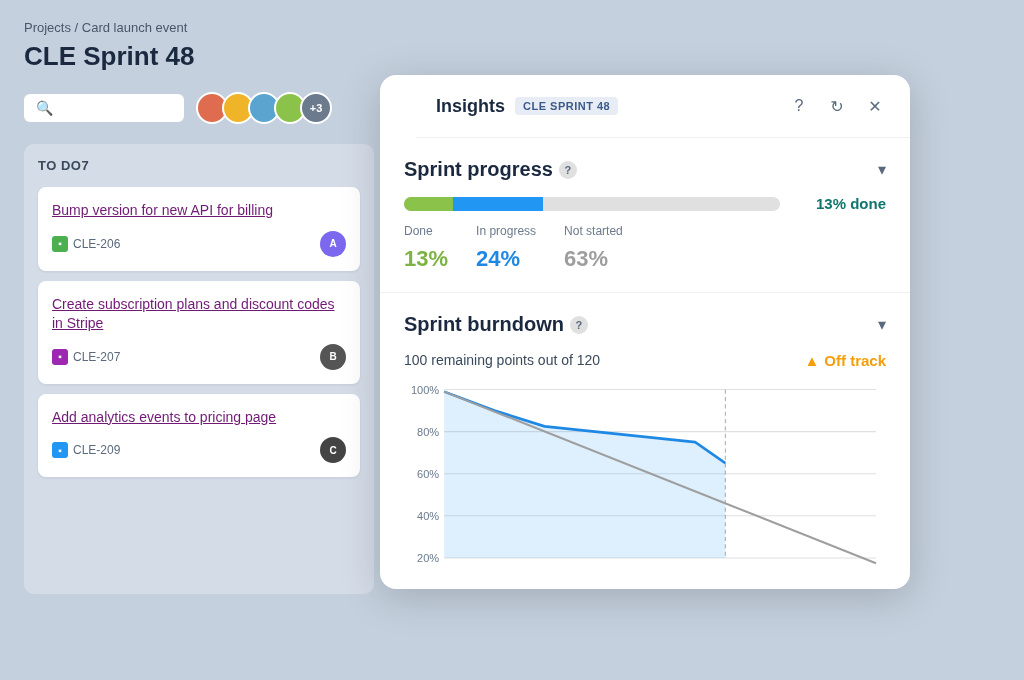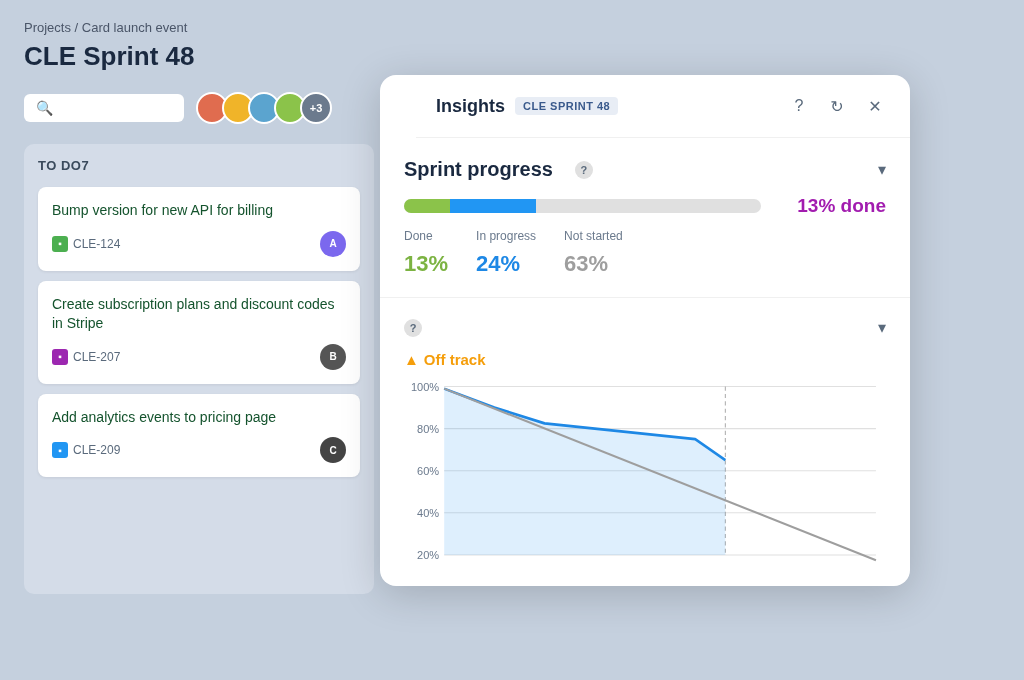--- a/index.html
+++ b/index.html
@@ -127,24 +127,25 @@
     .card {
       background: white;
       border-radius: 8px;
       padding: 14px;
       margin-bottom: 10px;
       box-shadow: 0 1px 3px rgba(0,0,0,0.08);
     }
 
     .card-title {
       font-size: 14px;
-      color: #14532d;
+      color: #701a75;
       font-weight: 500;
       margin-bottom: 10px;
       line-height: 1.4;
+      text-decoration: underline;
     }
 
     .card-meta {
       display: flex;
       align-items: center;
       justify-content: space-between;
     }
 
     .card-id {
       display: flex;
@@ -262,21 +263,21 @@
       justify-content: space-between;
       margin-bottom: 14px;
     }
 
     .section-title {
       font-size: 20px;
       font-weight: 700;
       color: #1a2940;
       display: flex;
       align-items: center;
-      gap: 22px;
+      gap: 6px;
     }
 
     .section-help {
       width: 18px;
       height: 18px;
       border-radius: 50%;
       background: #e0e0e0;
       display: flex;
       align-items: center;
       justify-content: center;
@@ -312,23 +313,23 @@
       background: #8bc34a;
       height: 100%;
     }
 
     .progress-inprogress {
       background: #2196f3;
       height: 100%;
     }
 
     .progress-percent-label {
-      font-size: 19px;
+      font-size: 15px;
       font-weight: 600;
-      color: #a21caf;
+      color: #0f766e;
       white-space: nowrap;
       margin-left: 24px;
     }
 
     .progress-legend {
       display: flex;
       gap: 28px;
     }
 
     .legend-item {
@@ -419,21 +420,21 @@
       <div class="column-header">
         <span>TO DO</span>
         <span class="column-count">7</span>
       </div>
 
       <div class="card">
         <div class="card-title">Bump version for new API for billing</div>
         <div class="card-meta">
           <div class="card-id">
             <div class="card-id-icon icon-green">▪</div>
-            <span>CLE-124</span>
+            <span>CLE-206</span>
           </div>
           <div class="card-avatar" style="background: #7b68ee;">A</div>
         </div>
       </div>
 
       <div class="card">
         <div class="card-title">Create subscription plans and discount codes in Stripe</div>
         <div class="card-meta">
           <div class="card-id">
             <div class="card-id-icon icon-purple">▪</div>
@@ -511,26 +512,30 @@
       <div class="legend-item">
         <span class="legend-label">Not started</span>
         <span class="legend-value val-gray">63%</span>
       </div>
     </div>
   </div>
 
   <div class="burndown-section">
     <div class="section-header">
       <div class="section-title">
+        <span>Sprint burndown</span>
         <div class="section-help">?</div>
       </div>
       <span class="chevron-icon">▾</span>
     </div>
 
     <div class="burndown-meta">
+      <div class="burndown-info">
+        <span>100 remaining points out of 120</span>
+      </div>
       <div class="off-track-badge">
         <span>▲</span>
         <span>Off track</span>
       </div>
     </div>
 
     <div class="chart-area">
       <svg class="chart-svg" viewBox="0 0 480 190" preserveAspectRatio="none">
 
         <line x1="40" y1="10" x2="470" y2="10" stroke="#e0e0e0" stroke-width="1"></line>

